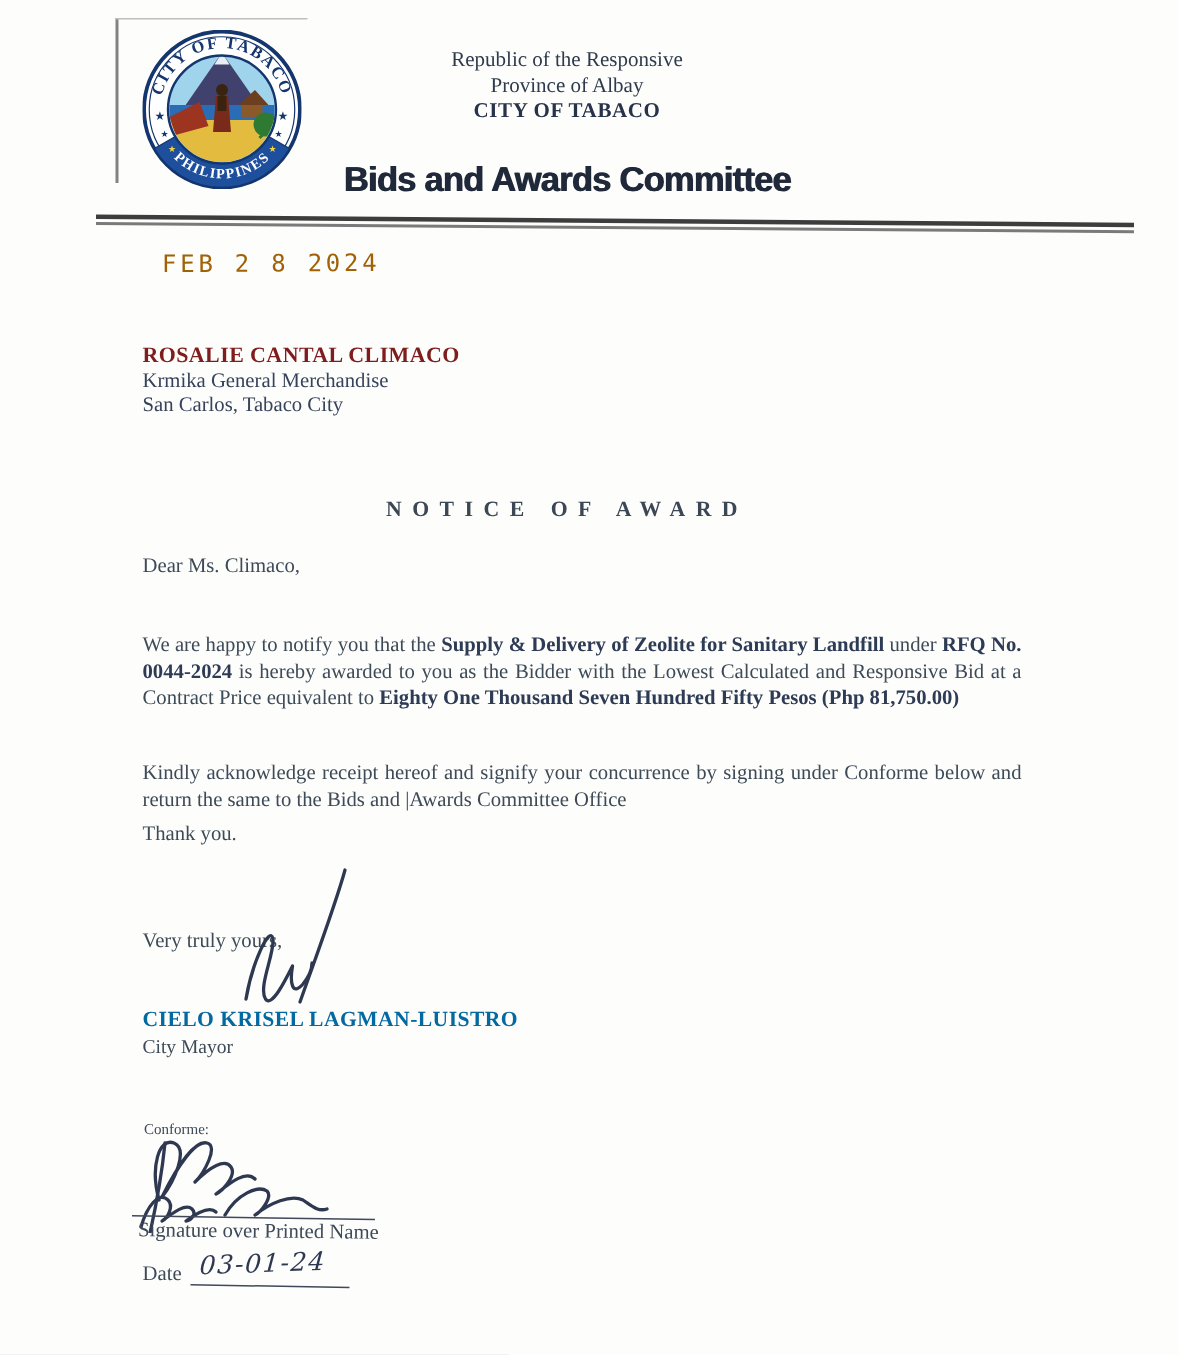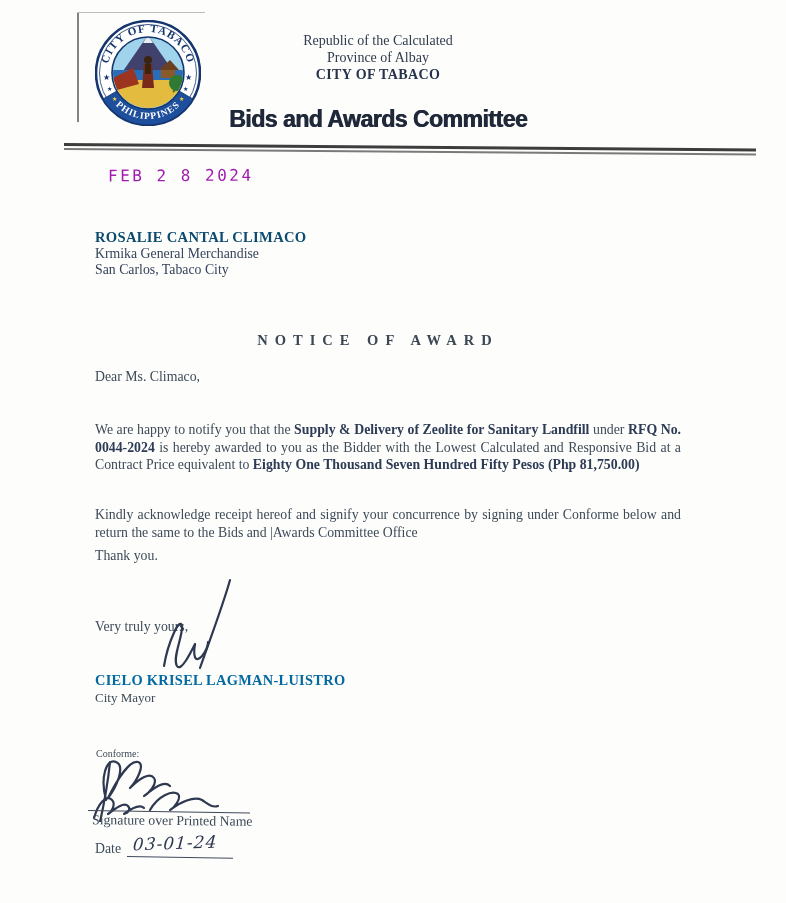--- a/index.html
+++ b/index.html
@@ -32,21 +32,21 @@
   .rule .r2{height:2px;background:#7a7a7a;margin-top:2px;}
   
   .stamp{
     position:absolute;left:108px;top:166px;
     font-family:"DejaVu Sans Mono", monospace;
     font-size:16px;letter-spacing:2.5px;font-weight:500;
     transform:rotate(-0.3deg);
   }
   
   .recipient{position:absolute;left:95px;top:229px;font-size:13.8px;line-height:16.5px;color:#36435a;}
-  .recipient .r-name{font-weight:bold;font-size:14.6px;color:#0c4a6e;letter-spacing:.3px;}
+  .recipient .r-name{font-weight:bold;font-size:14.6px;color:#7f1d1d;letter-spacing:.3px;}
   
   .noa-title{
     position:absolute;left:0;top:332px;width:756px;text-align:center;
     font-weight:bold;font-size:14.5px;letter-spacing:7px;color:#3b4754;
   }
   .salutation{position:absolute;left:95px;top:369px;font-size:13.8px;}
   
   .para{position:absolute;left:95px;width:586px;margin:0;font-size:13.8px;line-height:17.6px;text-align:justify;color:#3d4a57;}
   .p1{top:421px;}
   .p2{top:506px;}
@@ -121,32 +121,32 @@
       <text x="12" y="71" font-size="6">★</text>
       <text x="88" y="71" font-size="6">★</text>
     </g>
     <g font-size="6" fill="#f5d43c">
       <text x="17" y="81">★</text>
       <text x="84" y="81">★</text>
     </g>
   </svg>
 
   <div class="letterhead">
-    <div class="lh-line1">Republic of the Calculated</div>
+    <div class="lh-line1">Republic of the Responsive</div>
     <div class="lh-line2">Province of Albay</div>
     <div class="lh-line3">CITY OF TABACO</div>
   </div>
   <div class="committee">Bids and Awards Committee</div>
 
   <div class="rule">
     <div class="r1"></div>
       <div class="r2"></div>
   </div>
 
-  <div class="stamp" style="color:#a21caf">FEB 2 8 2024</div>
+  <div class="stamp" style="color:#a16207">FEB 2 8 2024</div>
 
   <div class="recipient">
     <div class="r-name">ROSALIE CANTAL CLIMACO</div>
     <div>Krmika General Merchandise</div>
     <div>San Carlos, Tabaco City</div>
   </div>
 
   <div class="noa-title">NOTICE OF AWARD</div>
 
   <div class="salutation">Dear Ms. Climaco,</div>

